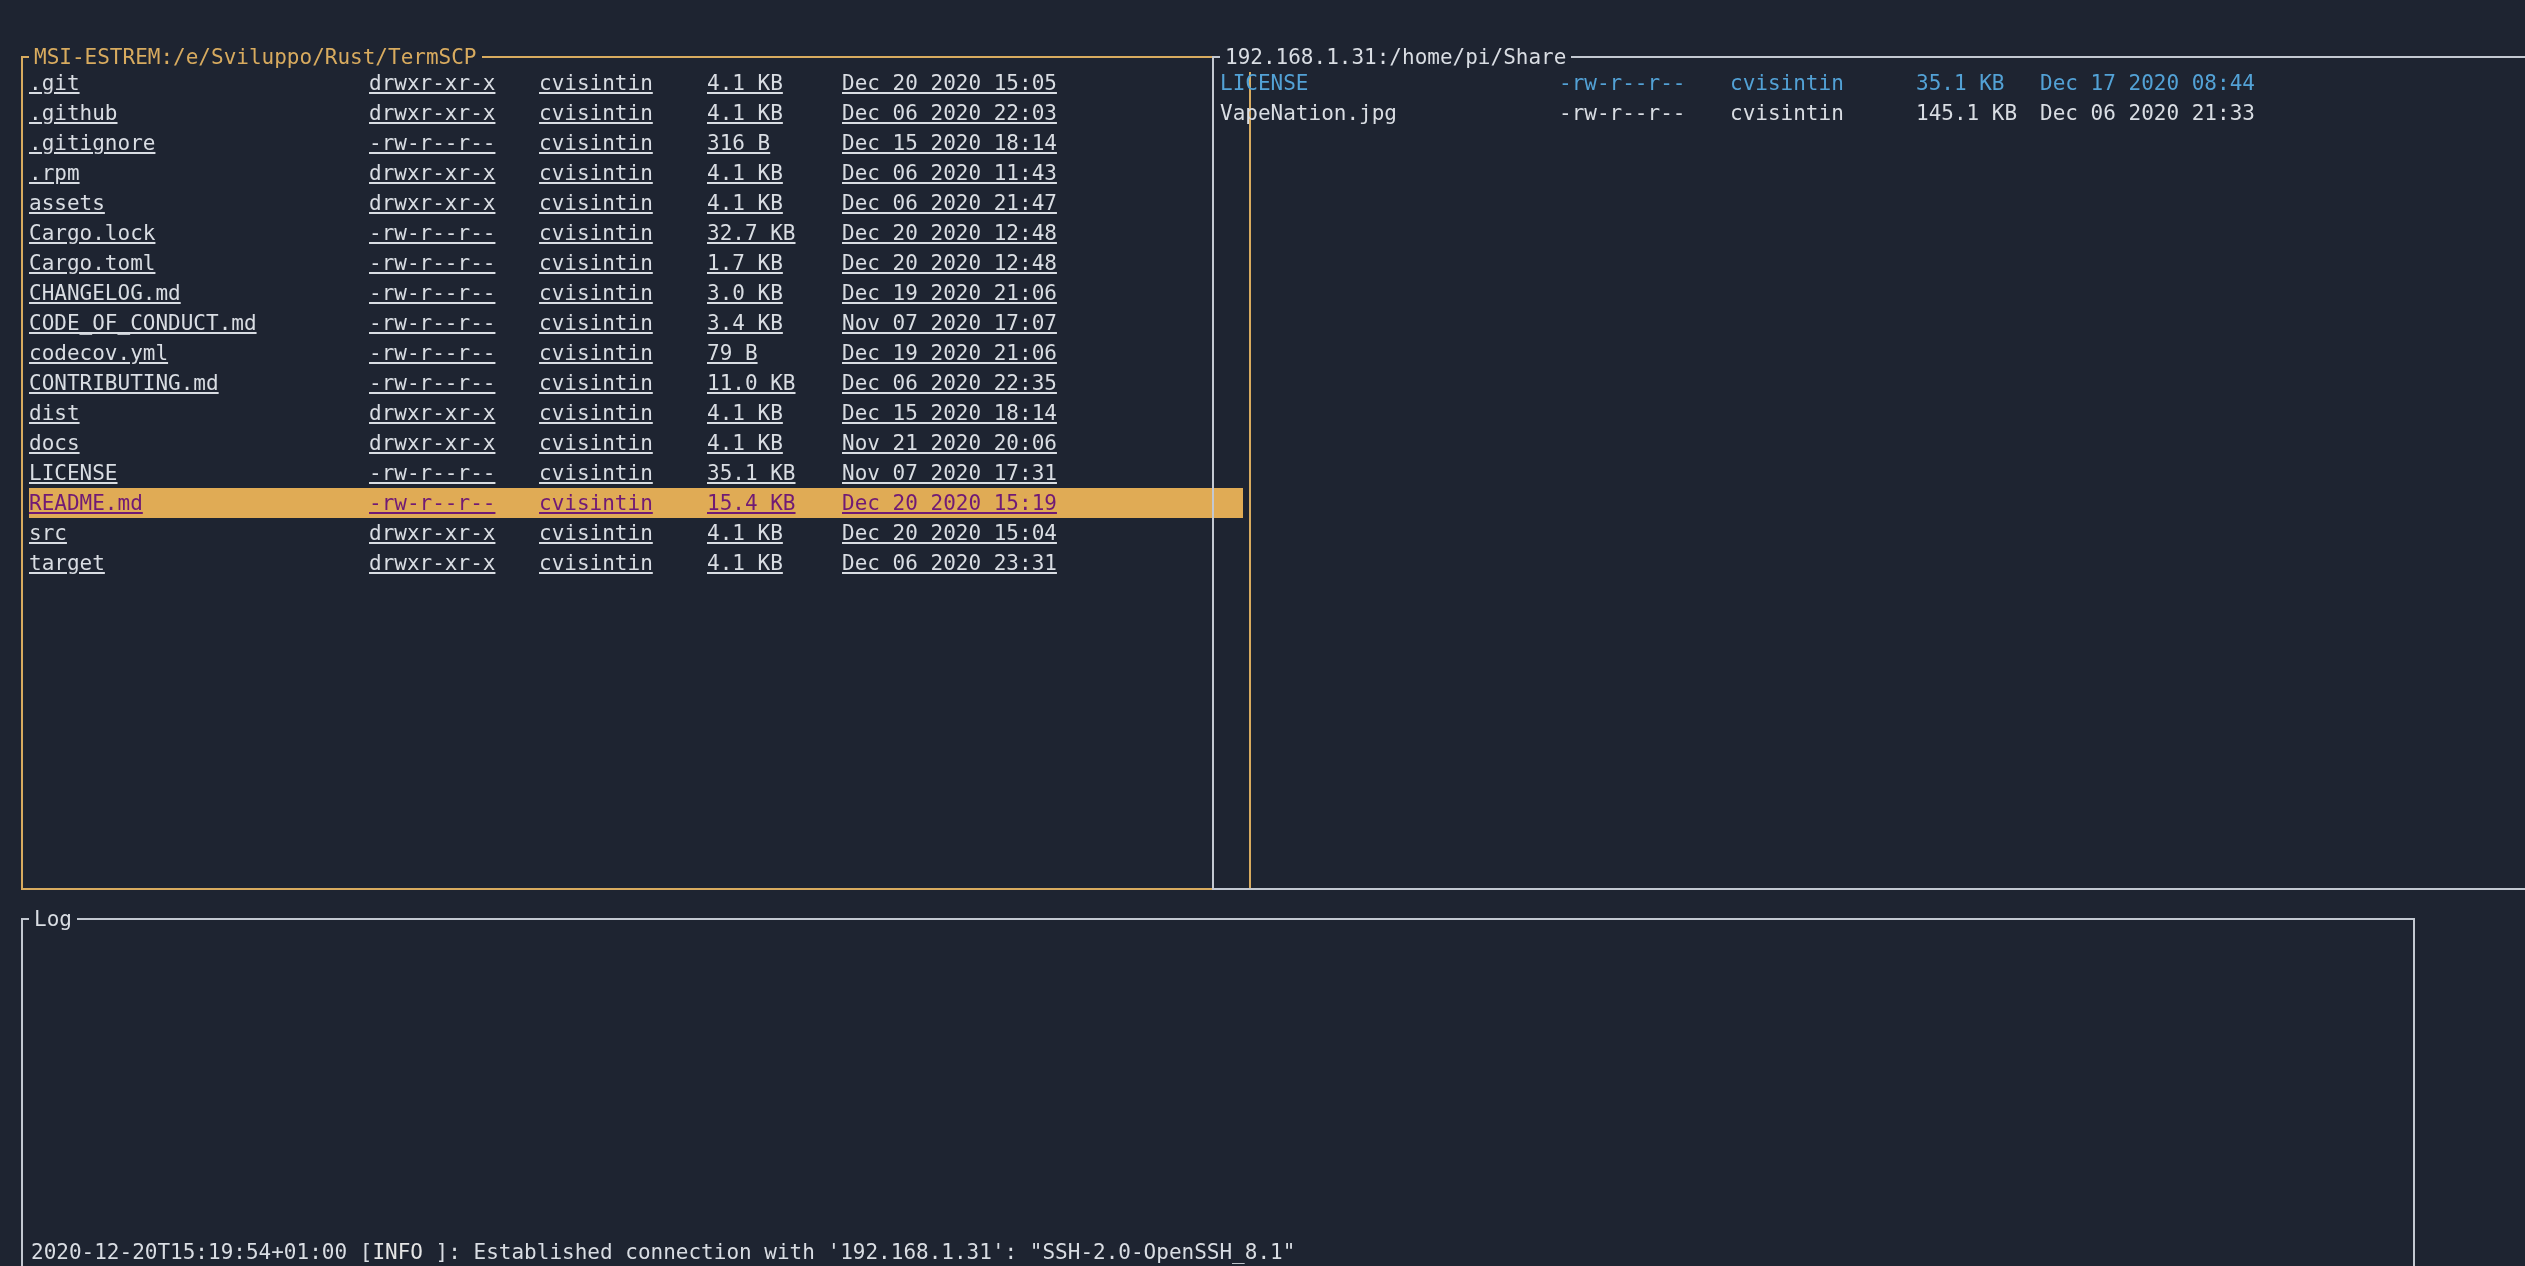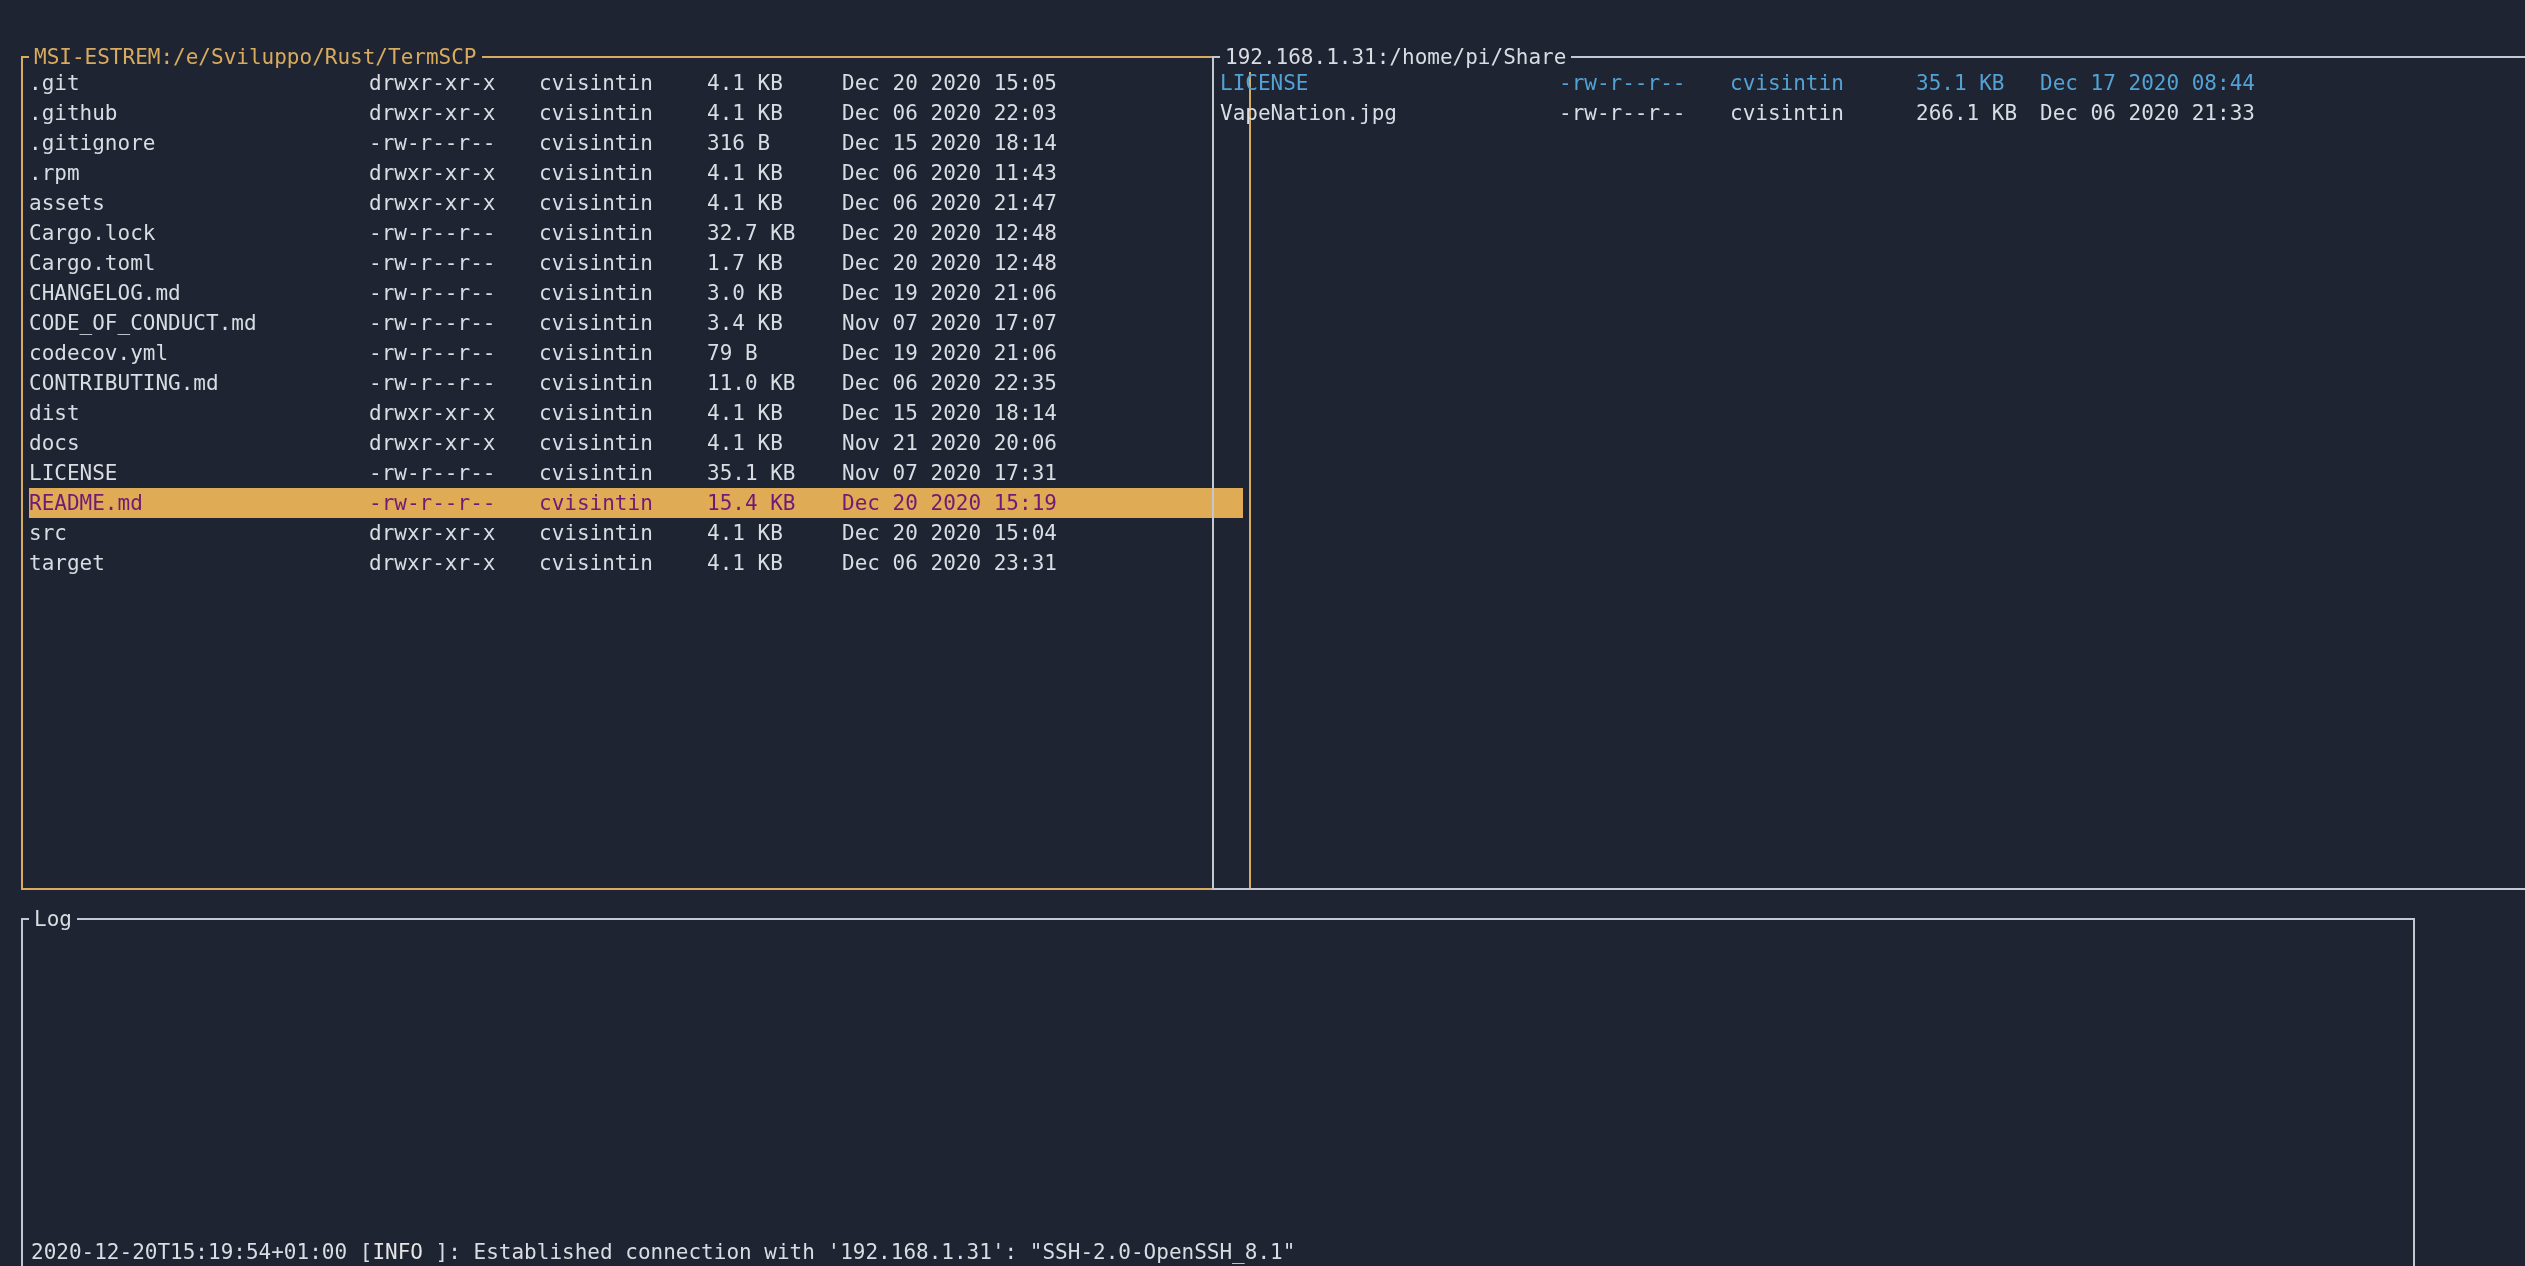--- a/index.html
+++ b/index.html
@@ -32,21 +32,21 @@
   }
   .panel-local .panel-title { color: #d8ab5f; }
   .file-list { padding: 10px 6px; font-size: 21px; }
   .file-row {
     display: grid;
     height: 30px;
     line-height: 30px;
     white-space: pre;
     cursor: default;
   }
-  .panel-local  .file-row { grid-template-columns: 340px 170px 168px 135px auto; }
+  .panel-local  .file-row { grid-template-columns: 340px 170px 168px 135px auto; text-decoration: underline; }
   .panel-remote .file-row { grid-template-columns: 339px 171px 186px 124px auto; }
   .file-row.selected    { background: #e0ab55; color: #701a75; }
   .file-row.highlighted { color: #53a2d6; }
   .col { overflow: hidden; }
   .log-content {
     position: absolute;
     left: 0; right: 0; bottom: 0;
     padding: 0 8px 14px 8px;
     font-size: 21px;
   }
@@ -76,21 +76,21 @@
       <div class="file-row selected"><span class="col col-name">README.md</span><span class="col col-perms">-rw-r--r--</span><span class="col col-user">cvisintin</span><span class="col col-size">15.4 KB</span><span class="col col-date">Dec 20 2020 15:19</span></div>
       <div class="file-row"><span class="col col-name">src</span><span class="col col-perms">drwxr-xr-x</span><span class="col col-user">cvisintin</span><span class="col col-size">4.1 KB</span><span class="col col-date">Dec 20 2020 15:04</span></div>
       <div class="file-row"><span class="col col-name">target</span><span class="col col-perms">drwxr-xr-x</span><span class="col col-user">cvisintin</span><span class="col col-size">4.1 KB</span><span class="col col-date">Dec 06 2020 23:31</span></div>
     </div>
 </div>
 
 <div class="panel panel-remote">
   <div class="panel-title">192.168.1.31:/home/pi/Share</div>
   <div class="file-list">
       <div class="file-row highlighted"><span class="col col-name">LICENSE</span><span class="col col-perms">-rw-r--r--</span><span class="col col-user">cvisintin</span><span class="col col-size">35.1 KB</span><span class="col col-date">Dec 17 2020 08:44</span></div>
-      <div class="file-row"><span class="col col-name">VapeNation.jpg</span><span class="col col-perms">-rw-r--r--</span><span class="col col-user">cvisintin</span><span class="col col-size">266.1 KB</span><span class="col col-date">Dec 06 2020 21:33</span></div>
+      <div class="file-row"><span class="col col-name">VapeNation.jpg</span><span class="col col-perms">-rw-r--r--</span><span class="col col-user">cvisintin</span><span class="col col-size">145.1 KB</span><span class="col col-date">Dec 06 2020 21:33</span></div>
     </div>
 </div>
 
 <div class="panel panel-log">
   <div class="panel-title">Log</div>
   <div class="log-content">
       <div class="log-line"><span>2020-12-20T15:19:54+01:00</span><span> [</span><span class="log-level">INFO</span><span> ]: </span><span>Established connection with '192.168.1.31': "SSH-2.0-OpenSSH_8.1"</span></div>
     </div>
 </div>
 

